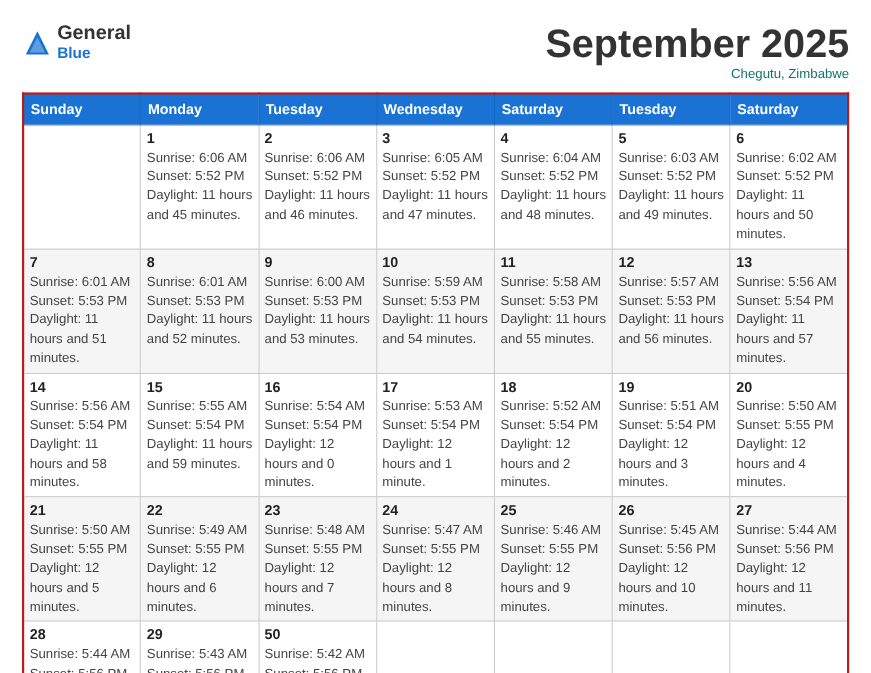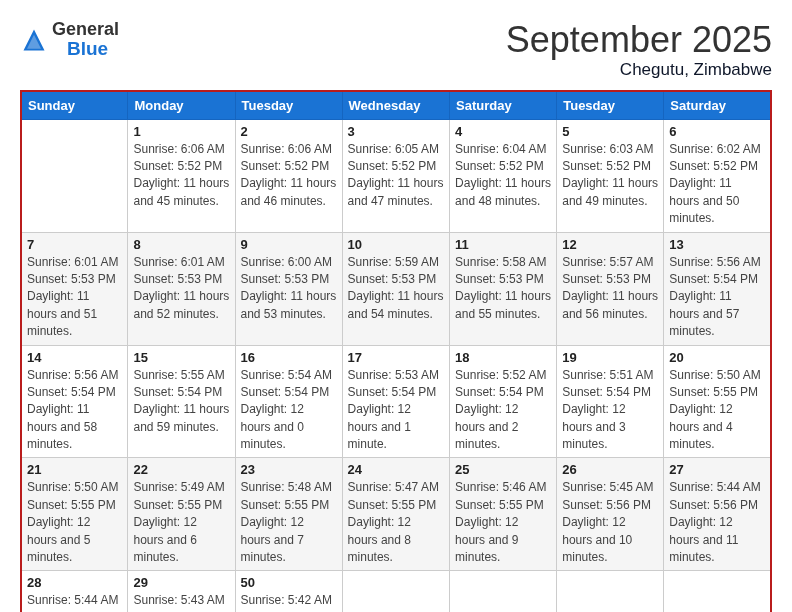--- a/index.html
+++ b/index.html
@@ -21,42 +21,41 @@
       align-items: center;
       gap: 4px;
     }
     .logo-text-general {
       font-size: 18px;
       font-weight: bold;
       color: #333;
       line-height: 1;
     }
     .logo-text-blue {
-      font-size: 19px;
+      font-size: 14px;
       font-weight: bold;
       color: #1a73d4;
       line-height: 1;
-      margin-left: 15px;
     }
     .logo-icon {
       width: 28px;
       height: 28px;
     }
     .title-area {
       text-align: right;
     }
     .month-title {
       font-size: 36px;
-      font-weight: normal;
+      font-weight: bold;
       color: #333;
       line-height: 1.1;
     }
     .location {
-      font-size: 17px;
-      color: #0f172a;
+      font-size: 12px;
+      color: #0f766e;
     }
     .calendar {
       width: 100%;
       border-collapse: collapse;
       border: 2px solid #b91c1c;
     }
     .calendar th {
       background-color: #1a73d4;
       color: #fff;
       font-size: 13px;

